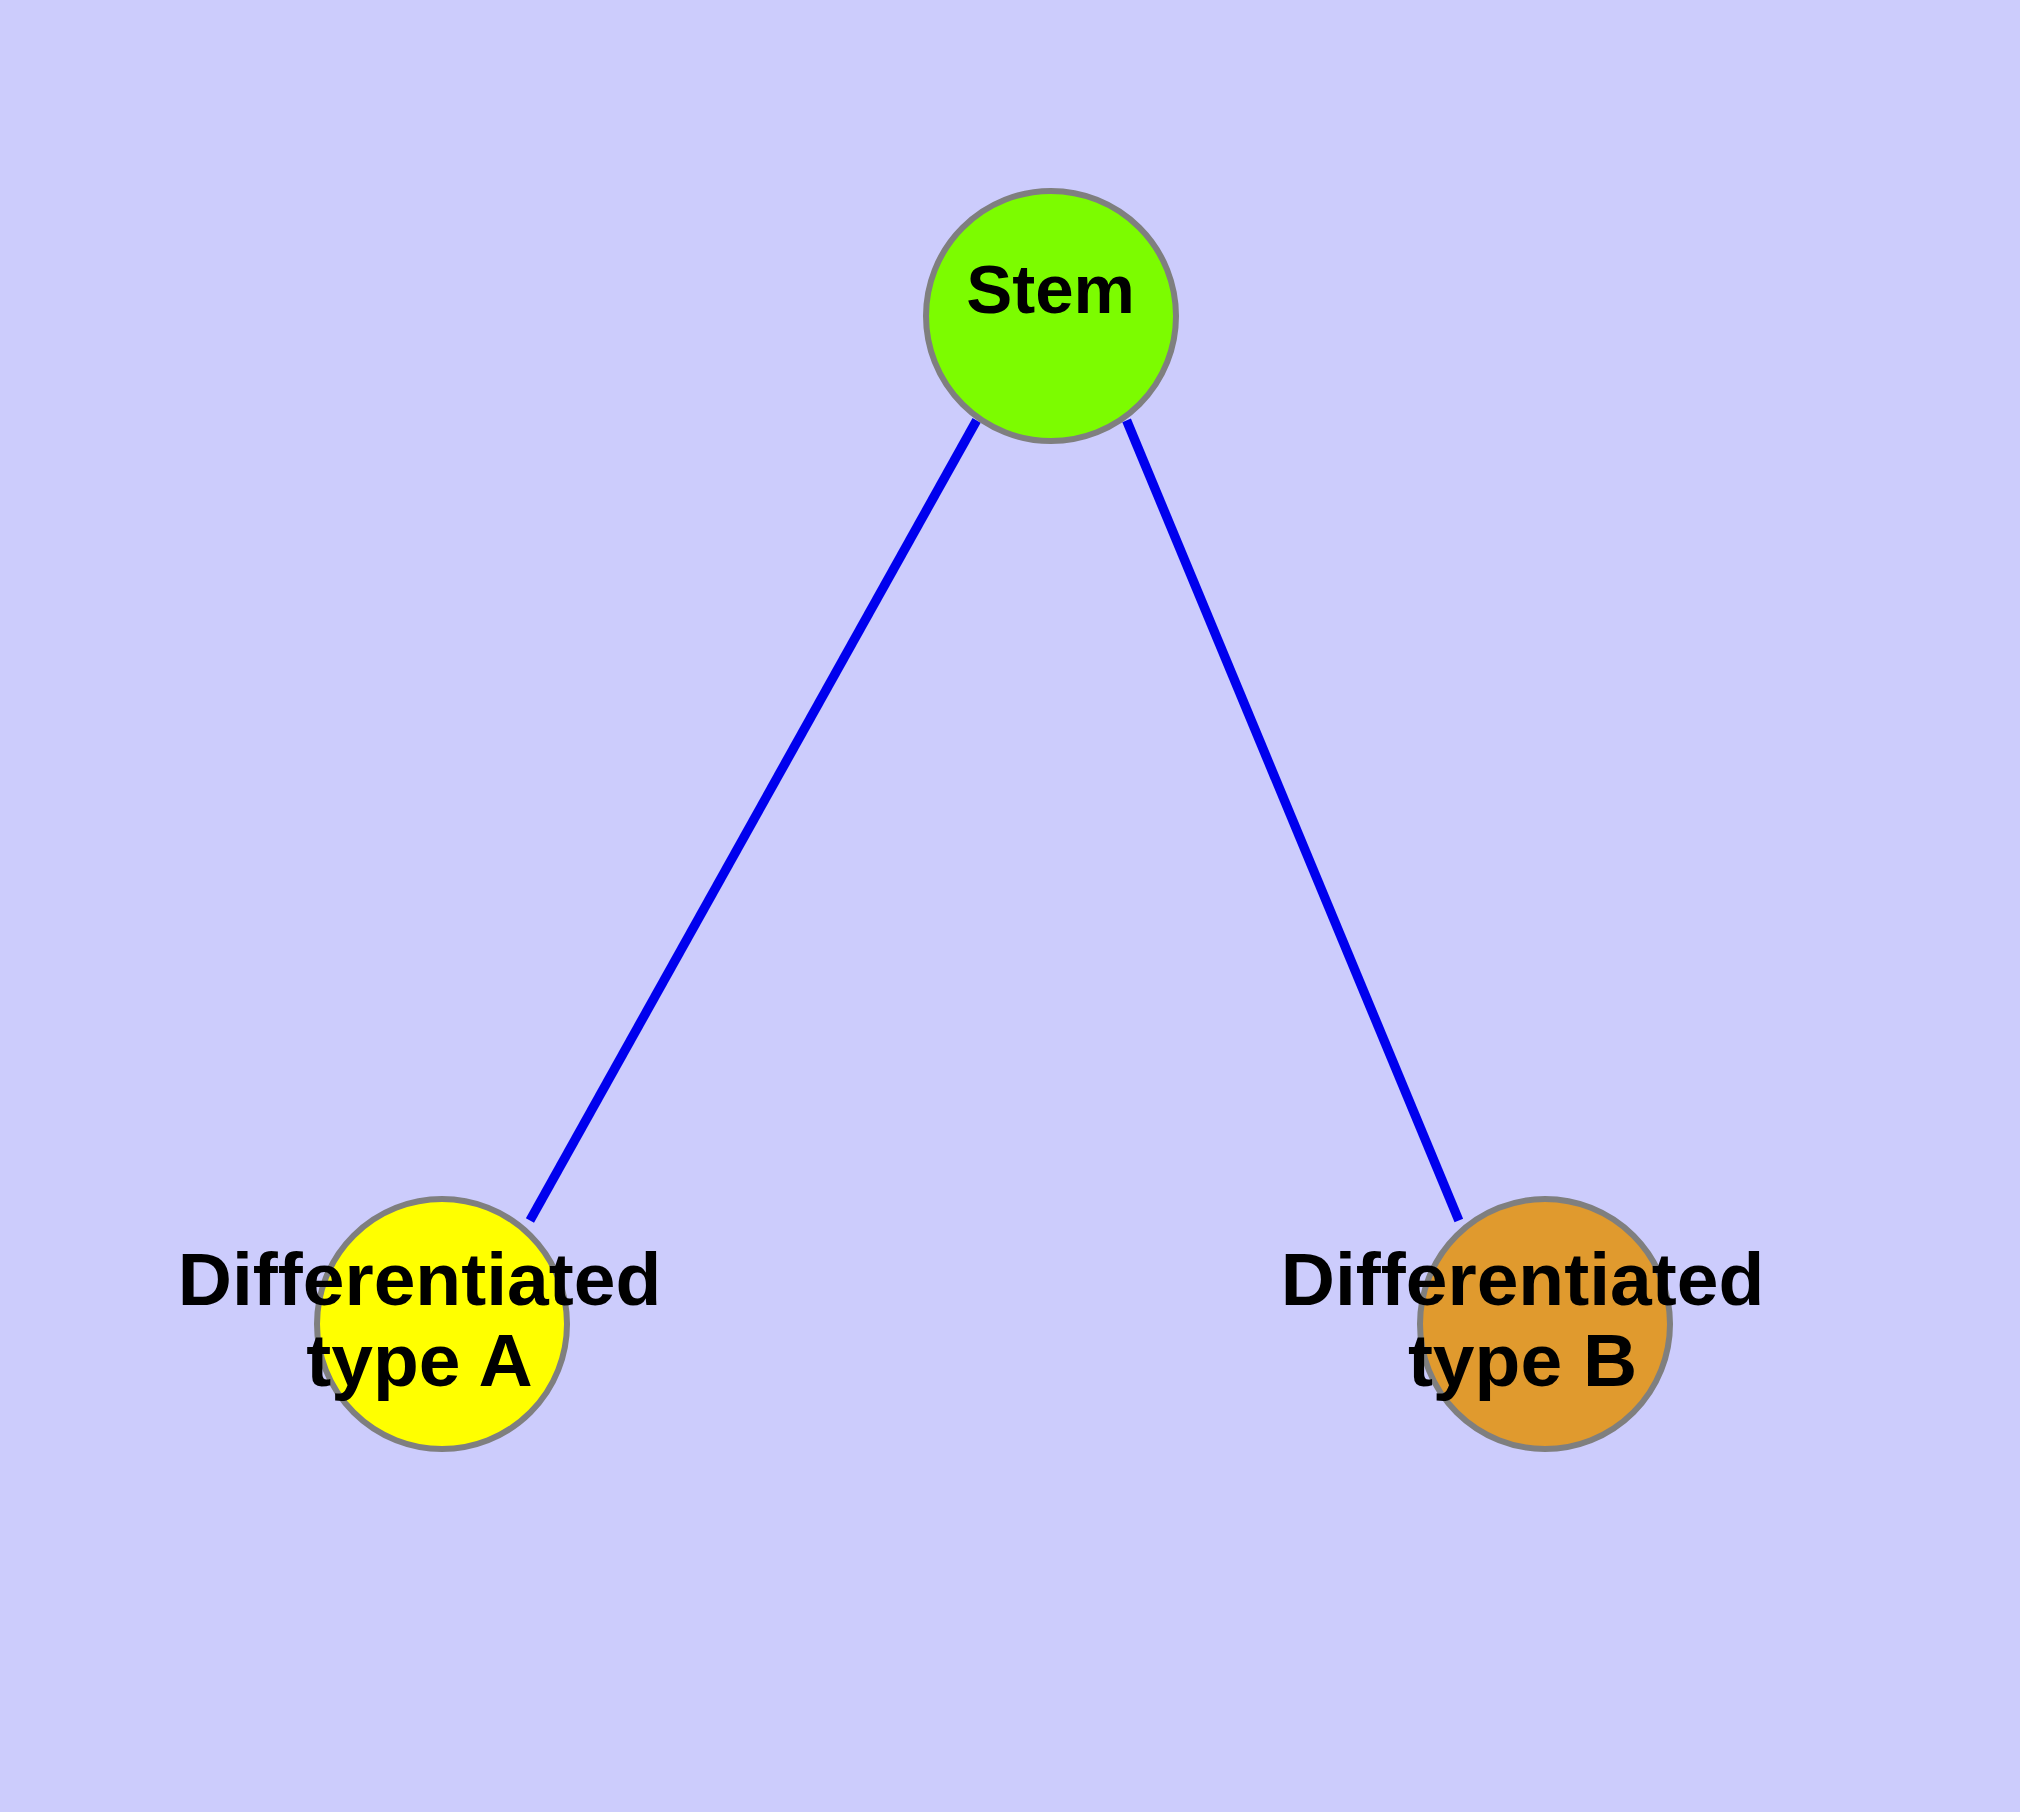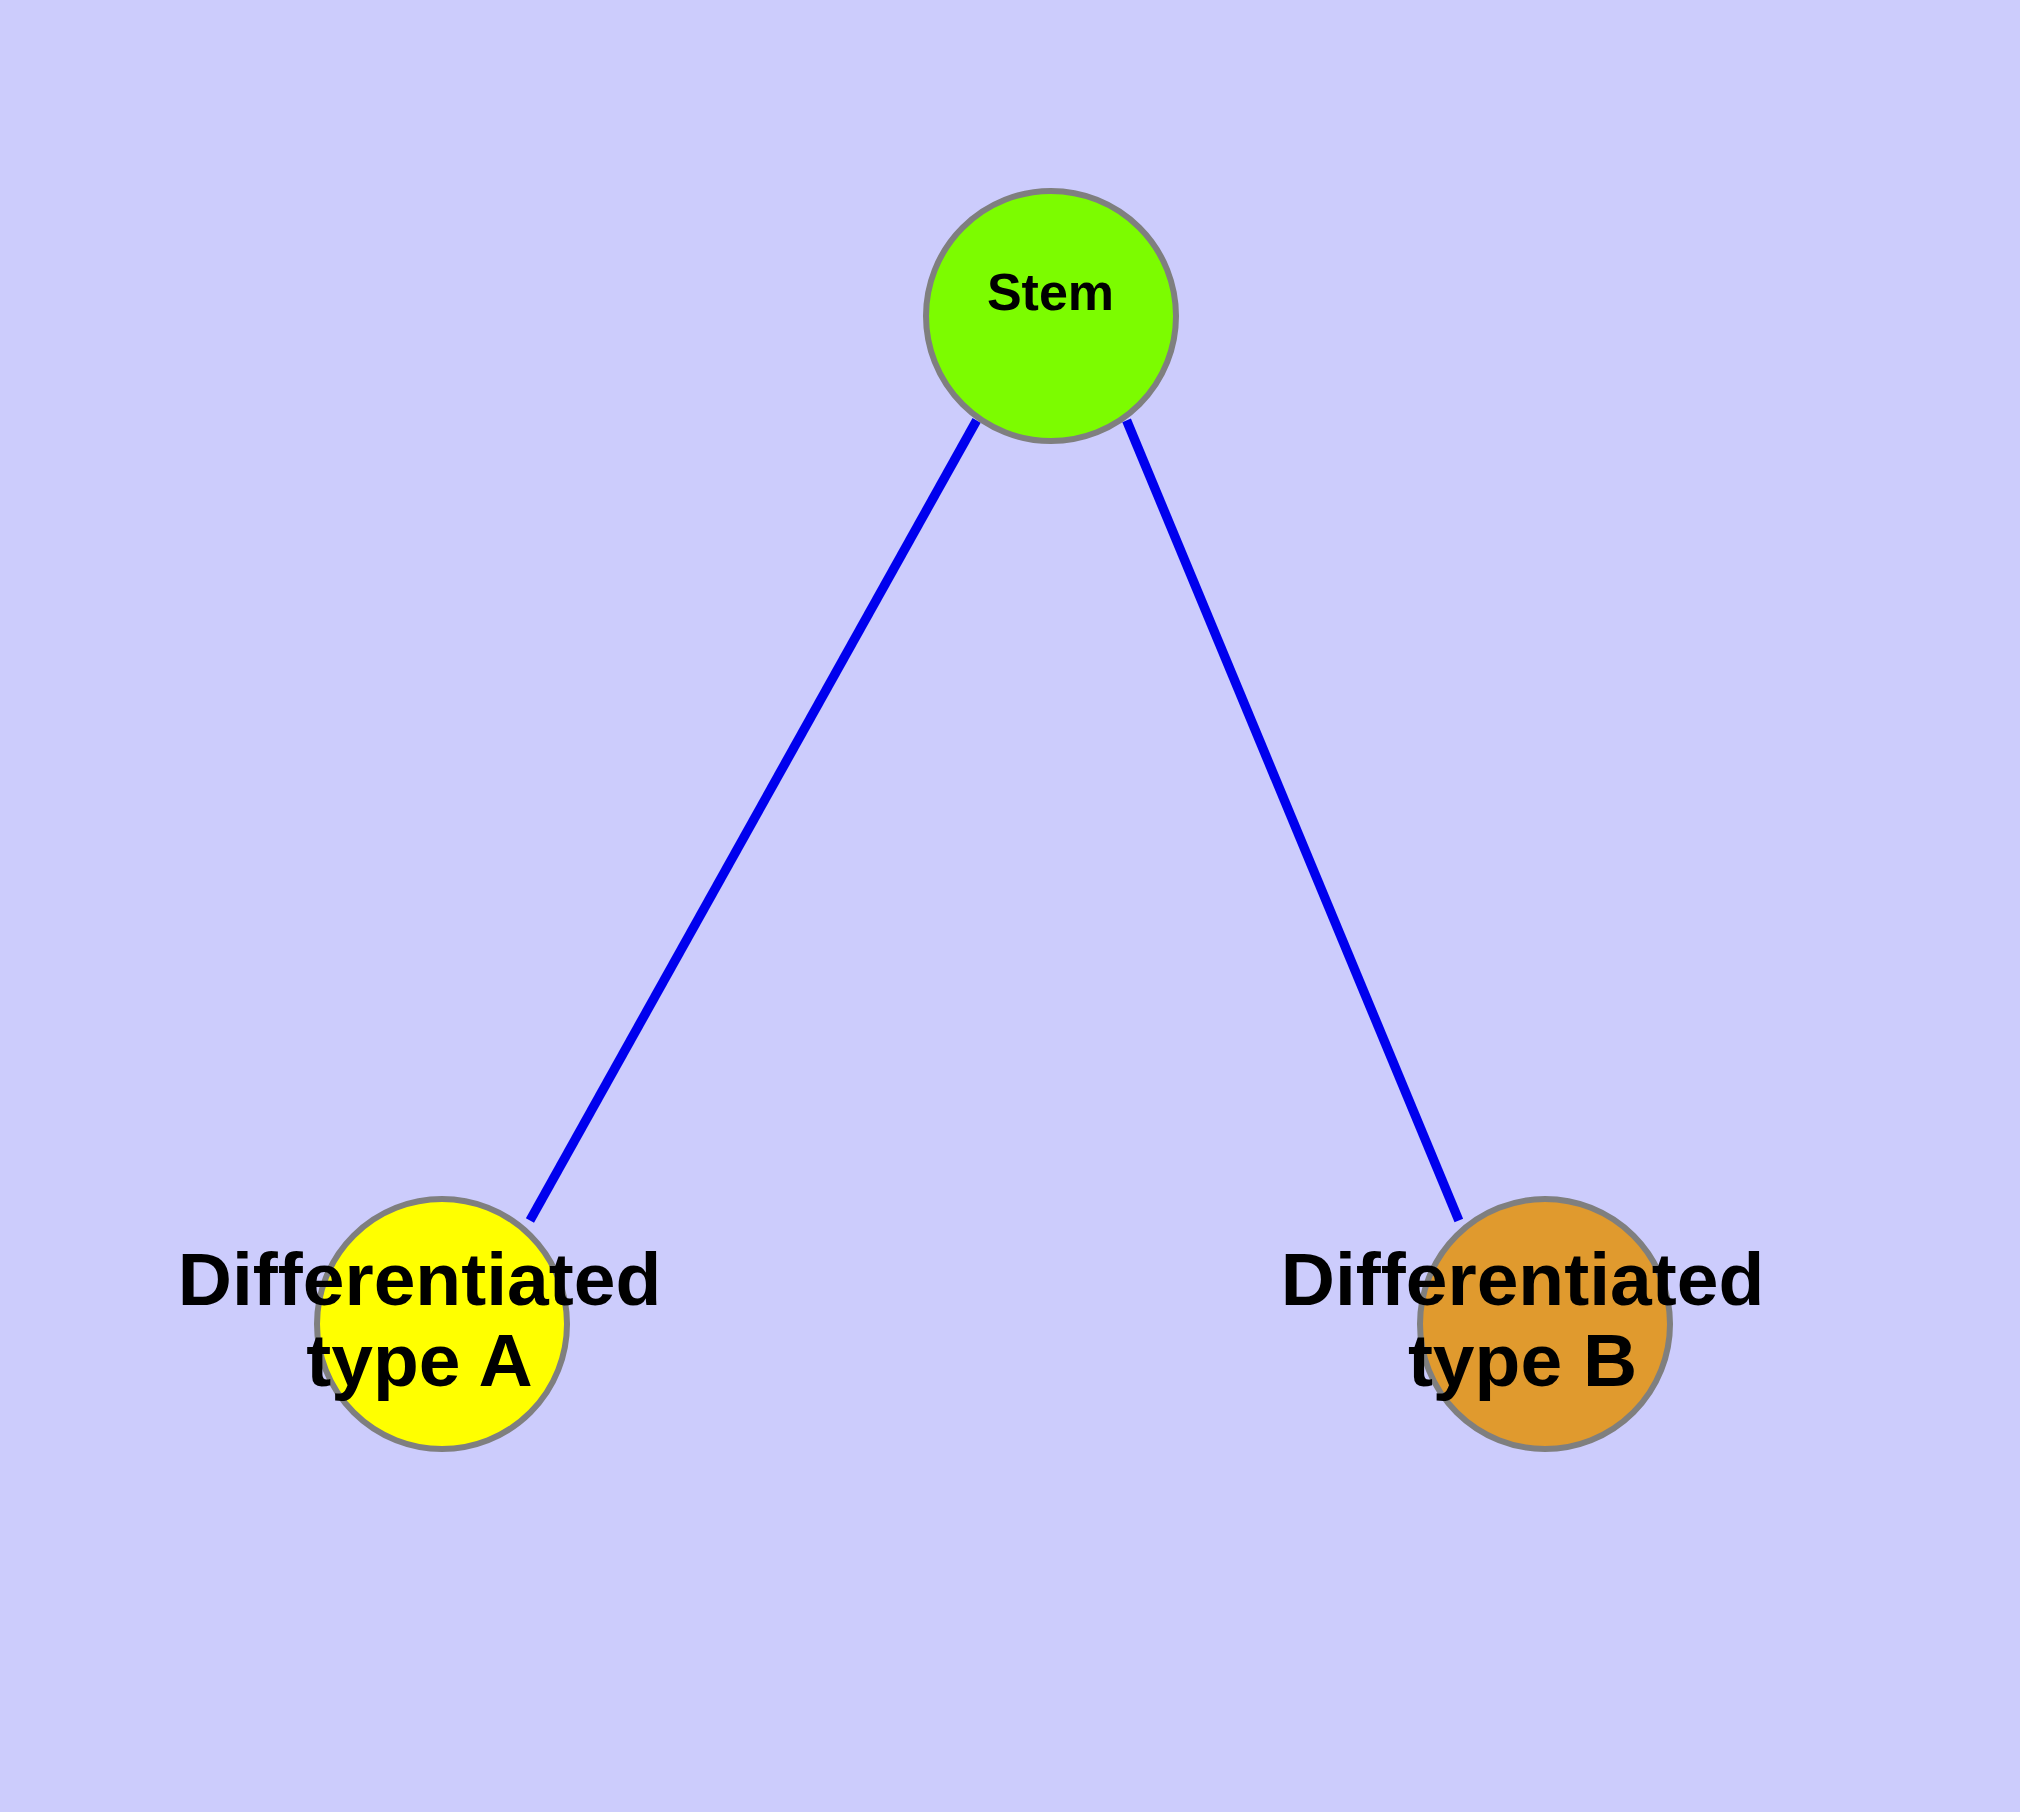--- a/index.html
+++ b/index.html
@@ -55,23 +55,23 @@
     position: absolute;
     color: #000000;
     font-weight: bold;
     text-align: center;
     line-height: 1.08;
     white-space: pre-line;
     pointer-events: none;
   }
   #label-stem {
     left: 881px;
-    top: 264px;
+    top: 253px;
     width: 339px;
-    font-size: 52px;
+    font-size: 69px;
   }
   #label-diff-a {
     left: 165px;
     top: 1239px;
     width: 509px;
     font-size: 75px;
   }
   #label-diff-b {
     left: 1268px;
     top: 1239px;

